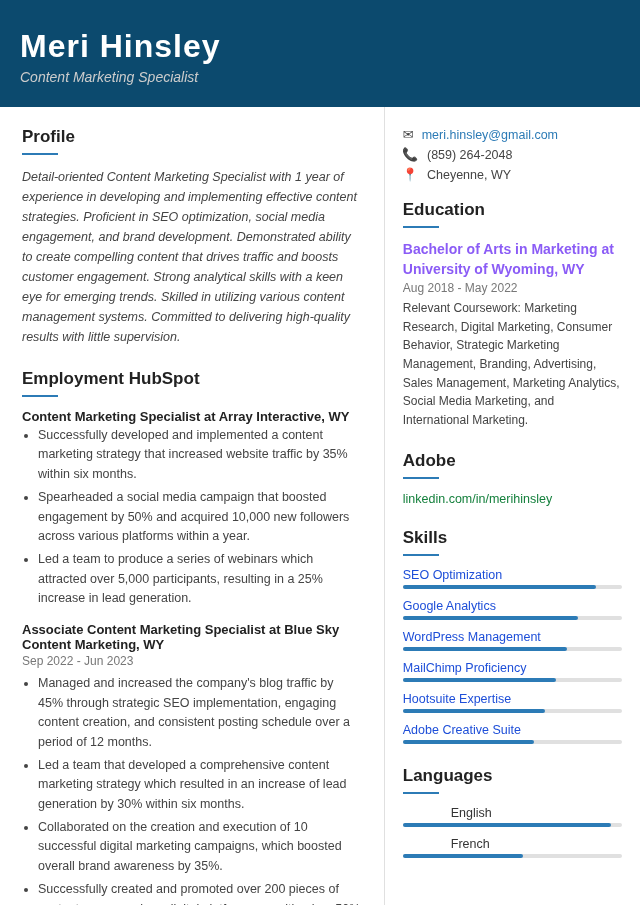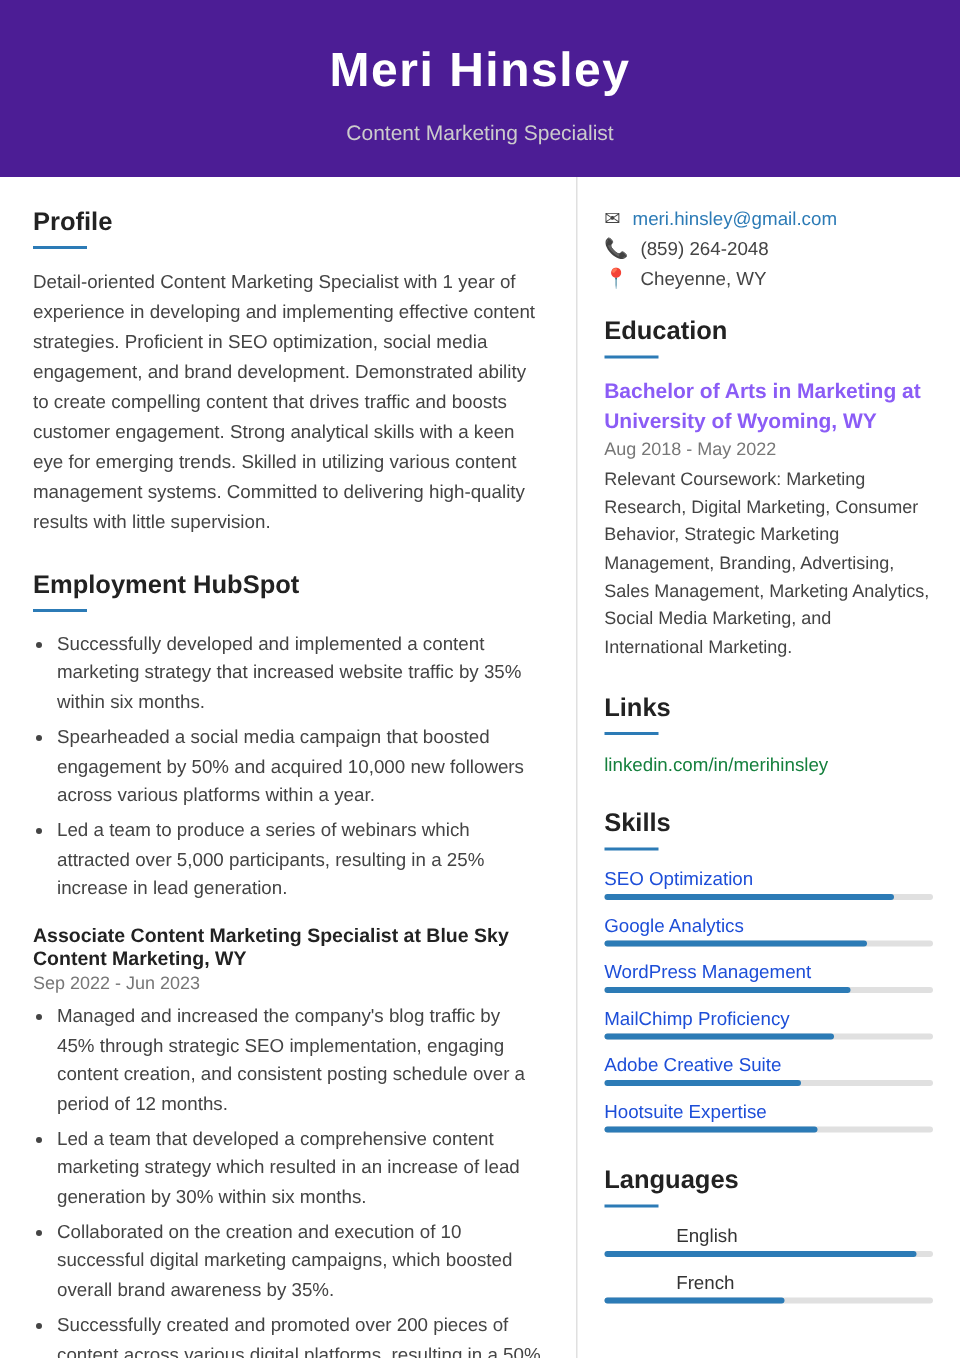--- a/index.html
+++ b/index.html
@@ -1,25 +1,25 @@
 <!DOCTYPE html>
 <html><head>
   <meta charset="utf-8">
   <style>
     * { box-sizing: border-box; margin: 0; padding: 0; }
     body { font-family: Arial, sans-serif; font-size: 13px; color: #333; background: #fff; width: 640px; }
 
     .header {
-      background: #4c1d95;
+      background: #0c4a6e;
       color: #fff;
-      text-align: center;
+      text-align: left;
       padding: 28px 20px 22px;
     }
     .header h1 { font-size: 32px; font-weight: bold; letter-spacing: 1px; }
-    .header .subtitle { font-size: 14px; color: #ccc; margin-top: 15px; }
+    .header .subtitle { font-size: 14px; color: #ccc; margin-top: 4px; font-style: italic; }
 
     .main-content {
       display: flex;
       flex-direction: row;
     }
 
     .left-col {
       flex: 1.55;
       padding: 20px 22px;
       border-right: 1px solid #e0e0e0;
@@ -38,21 +38,21 @@
     }
     .section-divider {
       border: none;
       border-top: 2px solid #2c7bb6;
       width: 36px;
       margin-bottom: 12px;
     }
 
     .section { margin-bottom: 22px; }
 
-    .profile-text { font-size: 12.5px; line-height: 1.6; color: #444; }
+    .profile-text { font-size: 12.5px; line-height: 1.6; color: #444; font-style: italic; }
 
     .job-title { font-weight: bold; font-size: 13px; color: #222; margin-bottom: 2px; }
     .job-dates { font-size: 12px; color: #777; margin-bottom: 6px; }
     .job-bullets { padding-left: 16px; }
     .job-bullets li { font-size: 12.5px; color: #444; line-height: 1.55; margin-bottom: 4px; }
 
     
     .contact-item { display: flex; align-items: center; gap: 8px; font-size: 12.5px; margin-bottom: 5px; color: #444; }
     .contact-item a { color: #2c7bb6; text-decoration: none; }
     .contact-icon { font-size: 13px; }
@@ -91,20 +91,21 @@
       <div class="section-title">Profile</div>
       <hr class="section-divider">
       <p class="profile-text">Detail-oriented Content Marketing Specialist with 1 year of experience in developing and implementing effective content strategies. Proficient in SEO optimization, social media engagement, and brand development. Demonstrated ability to create compelling content that drives traffic and boosts customer engagement. Strong analytical skills with a keen eye for emerging trends. Skilled in utilizing various content management systems. Committed to delivering high-quality results with little supervision.</p>
     </div>
 
     <div class="section">
       <div class="section-title">Employment HubSpot</div>
       <hr class="section-divider">
 
       <div>
+        <div class="job-title">Content Marketing Specialist at Array Interactive, WY</div>
         <ul class="job-bullets">
           <li>Successfully developed and implemented a content marketing strategy that increased website traffic by 35% within six months.</li>
           <li>Spearheaded a social media campaign that boosted engagement by 50% and acquired 10,000 new followers across various platforms within a year.</li>
           <li>Led a team to produce a series of webinars which attracted over 5,000 participants, resulting in a 25% increase in lead generation.</li>
         </ul>
       </div>
 
       <div style="margin-top:14px;">
         <div class="job-title">Associate Content Marketing Specialist at Blue Sky Content Marketing, WY</div>
         <div class="job-dates">Sep 2022 - Jun 2023</div>
@@ -138,21 +139,21 @@
 
     <div class="section">
       <div class="section-title">Education</div>
       <hr class="section-divider">
       <div class="edu-degree">Bachelor of Arts in Marketing at University of Wyoming, WY</div>
       <div class="edu-dates">Aug 2018 - May 2022</div>
       <div class="edu-desc">Relevant Coursework: Marketing Research, Digital Marketing, Consumer Behavior, Strategic Marketing Management, Branding, Advertising, Sales Management, Marketing Analytics, Social Media Marketing, and International Marketing.</div>
     </div>
 
     <div class="section">
-      <div class="section-title">Links</div>
+      <div class="section-title">Adobe</div>
       <hr class="section-divider">
       <a class="link-item" href="#">linkedin.com/in/merihinsley</a>
     </div>
 
     <div class="section">
       <div class="section-title">Skills</div>
       <hr class="section-divider">
 
       <div class="skill-item">
         <div class="skill-name">SEO Optimization</div>
@@ -172,29 +173,29 @@
             <div class="skill-bar-fill" style="width:75%"></div>
           </div>
       </div>
       <div class="skill-item">
         <div class="skill-name">MailChimp Proficiency</div>
         <div class="skill-bar-bg">
             <div class="skill-bar-fill" style="width:70%"></div>
           </div>
       </div>
       <div class="skill-item">
+        <div class="skill-name">Hootsuite Expertise</div>
+        <div class="skill-bar-bg">
+            <div class="skill-bar-fill" style="width:65%"></div>
+          </div>
+      </div>
+      <div class="skill-item">
         <div class="skill-name">Adobe Creative Suite</div>
         <div class="skill-bar-bg">
             <div class="skill-bar-fill" style="width:60%"></div>
-          </div>
-      </div>
-      <div class="skill-item">
-        <div class="skill-name">Hootsuite Expertise</div>
-        <div class="skill-bar-bg">
-            <div class="skill-bar-fill" style="width:65%"></div>
           </div>
       </div>
     </div>
 
     <div class="section">
       <div class="section-title">Languages</div>
       <hr class="section-divider">
 
       <div class="lang-item">
         <div class="lang-name">English</div>

